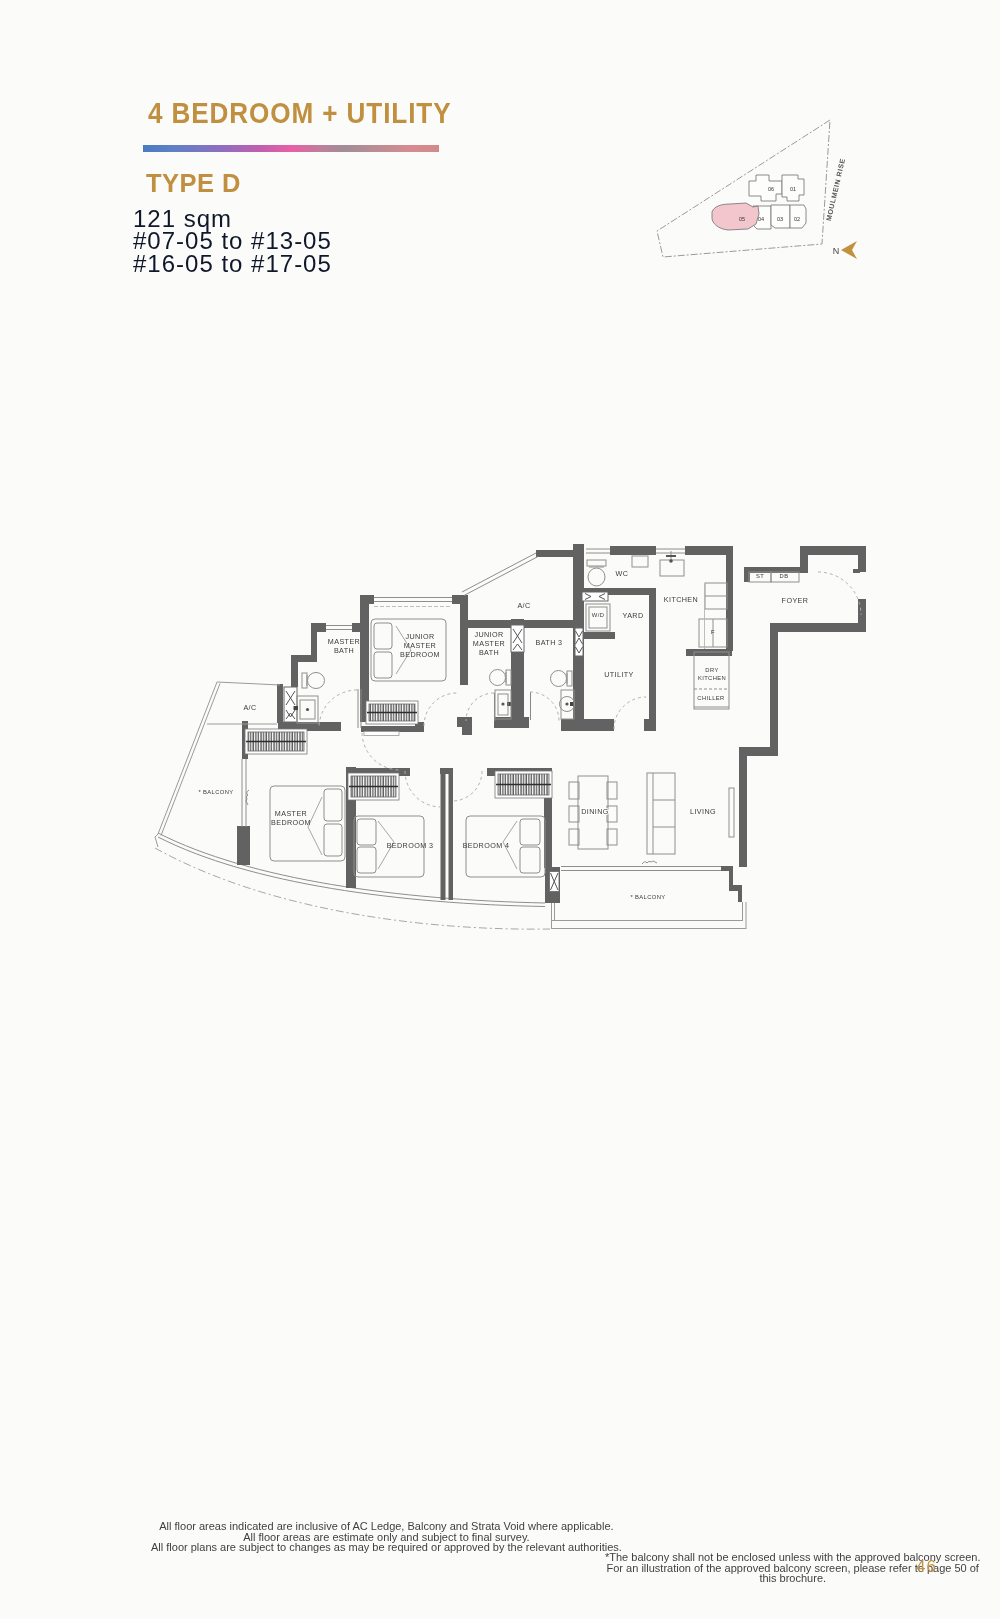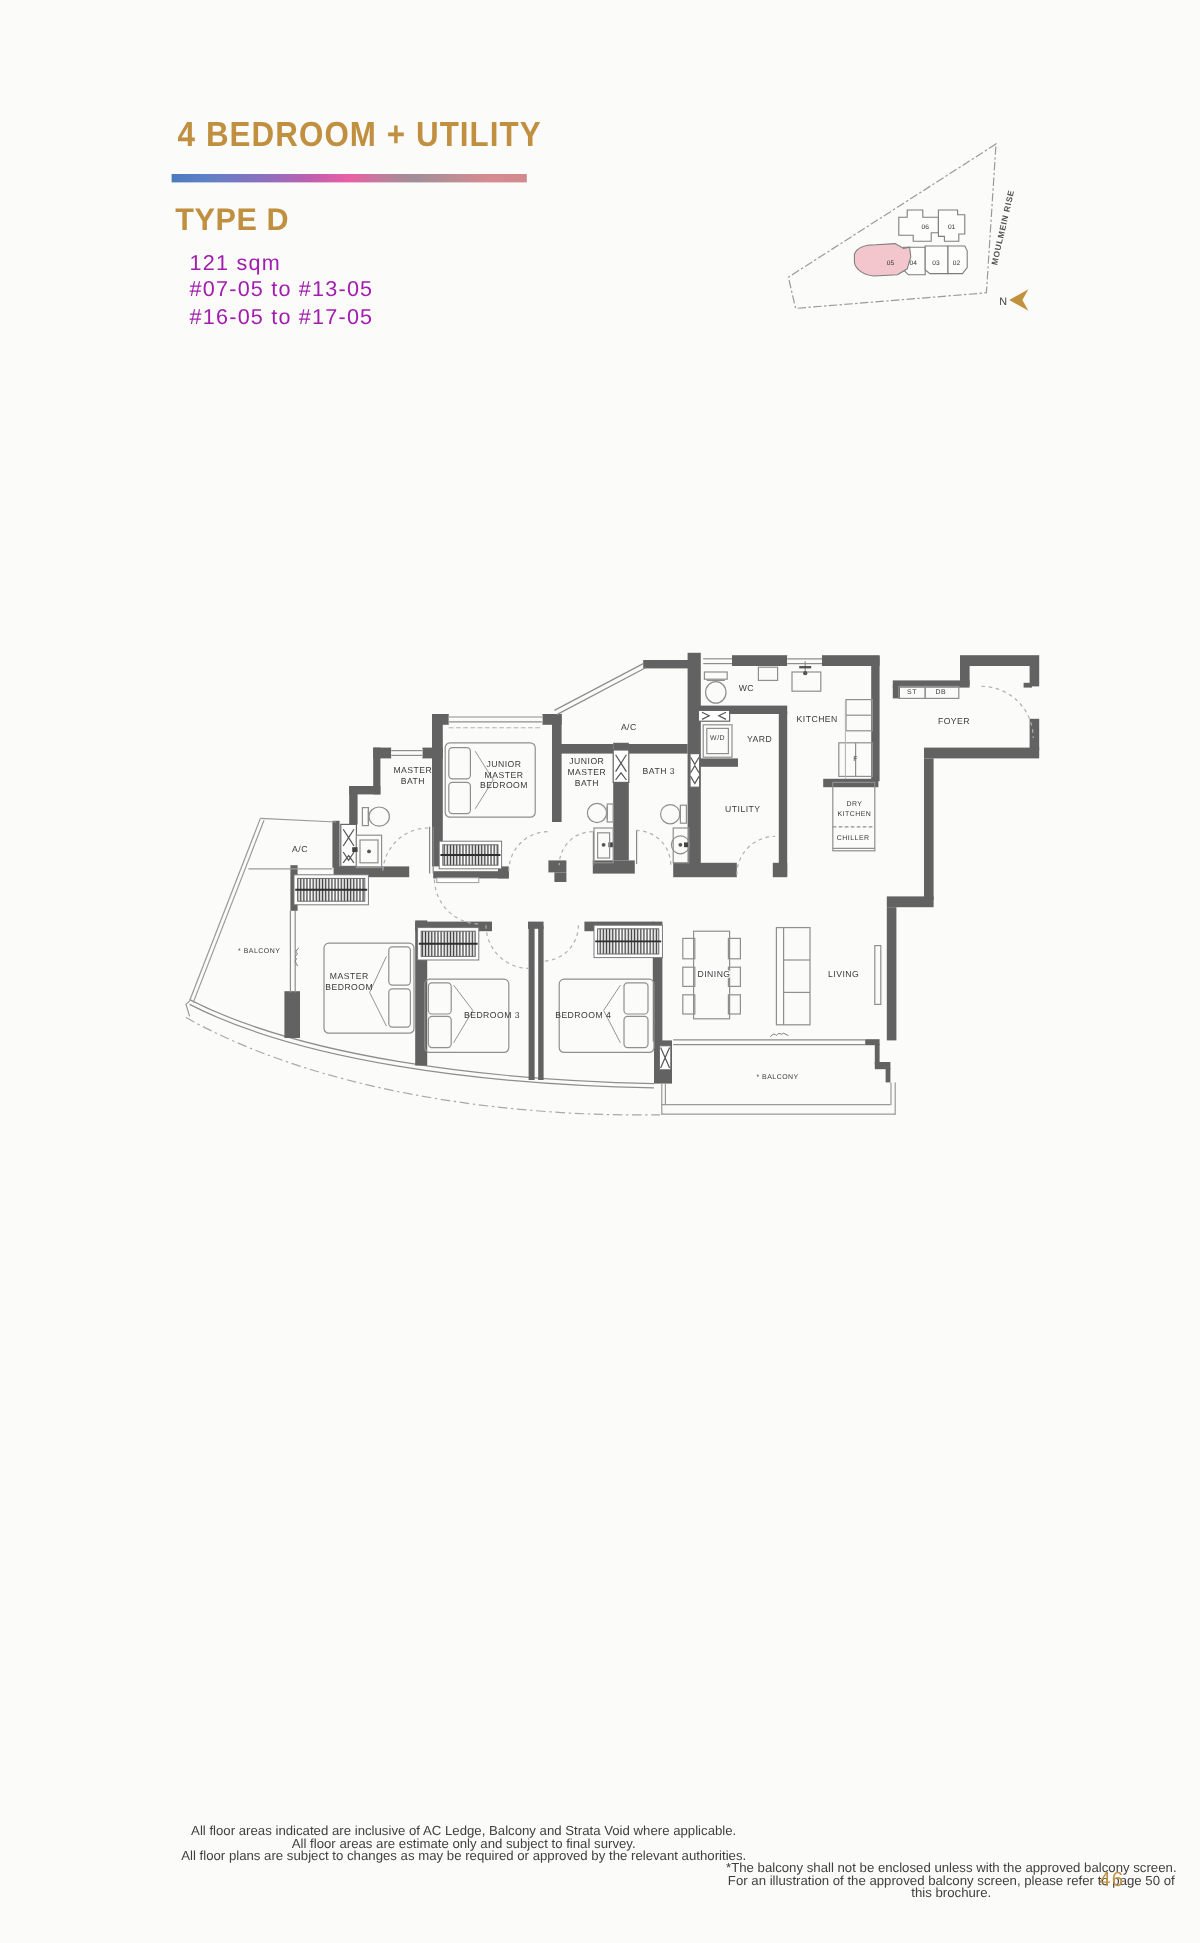--- a/index.html
+++ b/index.html
@@ -6,21 +6,21 @@
   body{width:1000px;height:1619px;position:relative;background:#fbfbf9;
        font-family:"Liberation Sans", sans-serif;}
   #title{position:absolute;left:148px;top:97px;font-size:29px;font-weight:bold;
          letter-spacing:1px;color:#c08f3f;transform:scaleX(0.9);transform-origin:0 0;}
   #gbar{position:absolute;left:143px;top:145px;width:296px;height:7px;
         background:linear-gradient(90deg,#4a7bc0 0%,#5f80c6 10%,#8a70c0 25%,
           #c25fae 40%,#e95fa6 50%,#bd7f9b 60%,#a18d98 68%,#b98d94 78%,
           #d68b90 90%,#d08a8c 100%);}
   #typed{position:absolute;left:146px;top:168px;font-size:26px;font-weight:bold;
          letter-spacing:0.5px;color:#c08f3f;transform:scaleX(0.98);transform-origin:0 0;}
-  #units{position:absolute;left:158px;top:208px;font-size:18px;color:#a21caf;
+  #units{position:absolute;left:133px;top:208px;font-size:24px;color:#0f172a;
          letter-spacing:1px;line-height:22.3px;}
   .foot{position:absolute;font-size:11px;color:#3f3f3f;line-height:10.6px;text-align:center;}
   #pageno{position:absolute;left:916px;top:1557px;font-size:17px;color:#c19347;letter-spacing:1px;}
 </style>
 </head>
 <body>
   <div id="title">4 BEDROOM + UTILITY</div>
   <div id="gbar"></div>
   <div id="typed">TYPE D</div>
   <div id="units">121 sqm<br>#07-05 to #13-05<br>#16-05 to #17-05</div>

